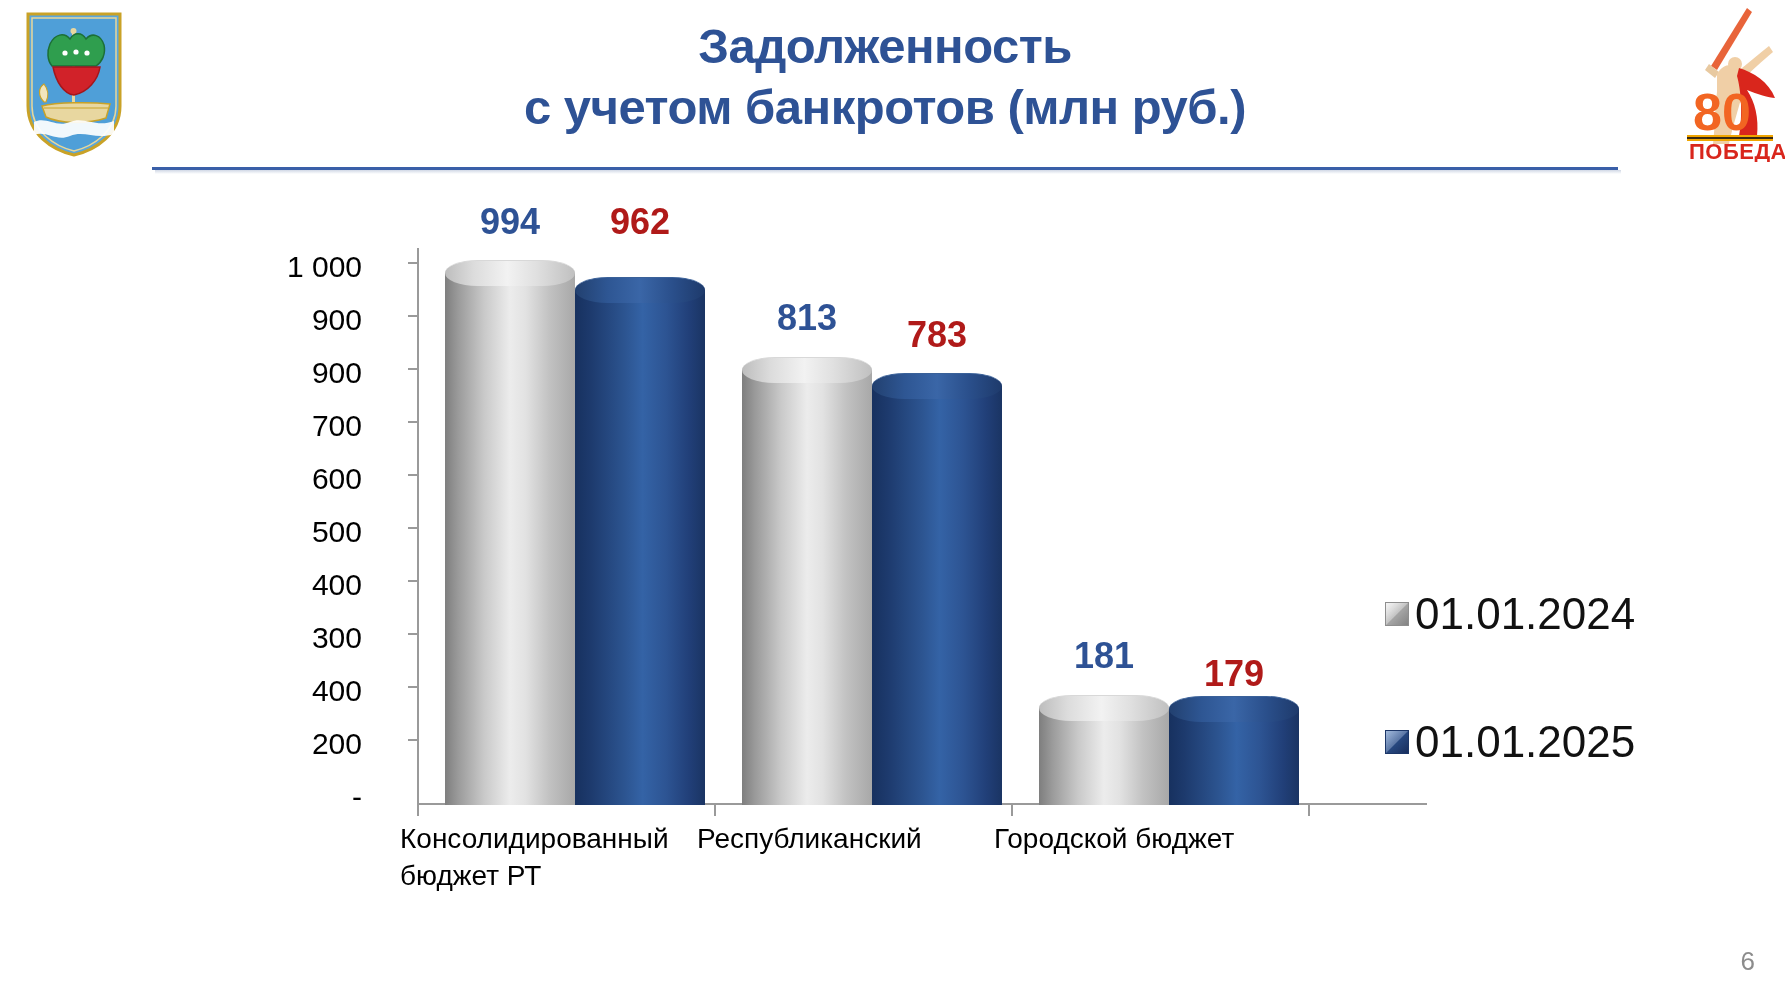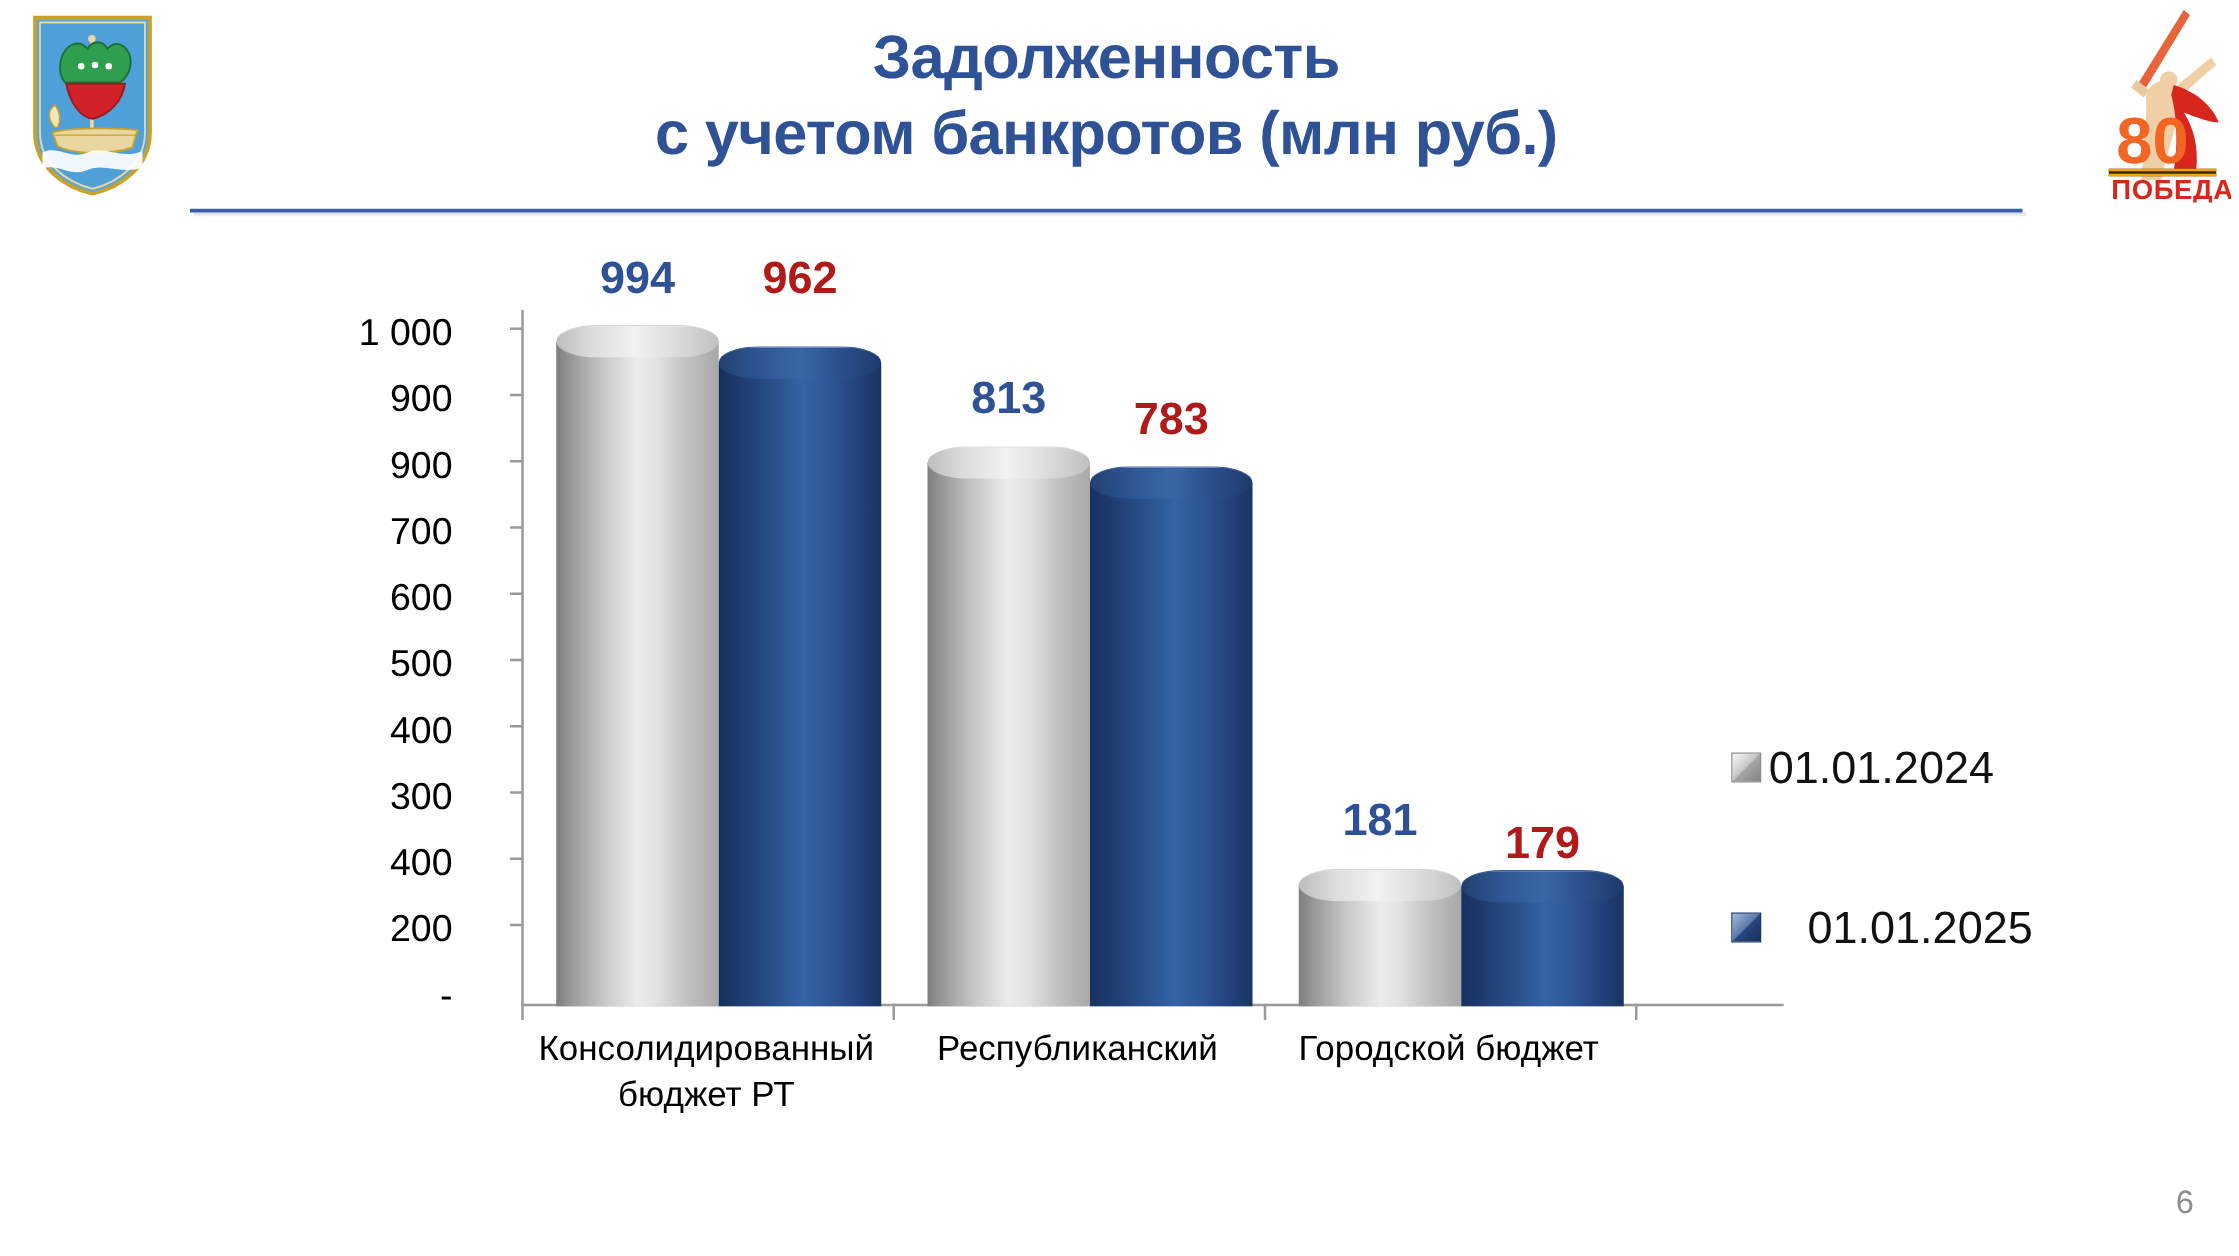--- a/index.html
+++ b/index.html
@@ -156,38 +156,38 @@
     line-height: 36px;
   }
   .vlabel.s2024 { color: #2e5295; }
   .vlabel.s2025 { color: #b01a19; }
 
   
   .catlabel {
     position: absolute;
     top: 630px;
     width: 330px;
-    text-align: center;
+    text-align: left;
     font-size: 28px;
     color: #000000;
     line-height: 37px;
   }
 
   
   #legend {
     position: absolute;
     left: 1385px; top: 400px;
     width: 260px;
   }
   .legend-row {
     display: flex;
     align-items: center;
     height: 48px;
   }
-  .legend-row + .legend-row { margin-top: 80px; gap: 31px; }
+  .legend-row + .legend-row { margin-top: 80px; }
   .legend-swatch {
     width: 24px; height: 24px;
     margin-right: 6px;
     flex: 0 0 auto;
     position: relative;
   }
   .legend-swatch.grey {
     background:
       linear-gradient(135deg, rgba(255,255,255,.65) 0%, rgba(255,255,255,0) 46%),
       linear-gradient(to bottom right, #d8d8d8, #8c8c8c);
@@ -201,21 +201,21 @@
   }
   .legend-swatch::after {
     content:"";
     position:absolute; left:0; top:0; right:0; bottom:0;
     background:
       linear-gradient(to bottom right, rgba(255,255,255,.45) 0 48%, rgba(0,0,0,.12) 52% 100%);
     mix-blend-mode: normal;
     opacity: .55;
   }
   .legend-label {
-    font-size: 36px;
+    font-size: 44px;
     color: #111111;
     white-space: nowrap;
   }
 
   
   #pagenum {
     position: absolute;
     right: 36px; bottom: 28px;
     font-size: 26px;
     color: #8c8c8c;

